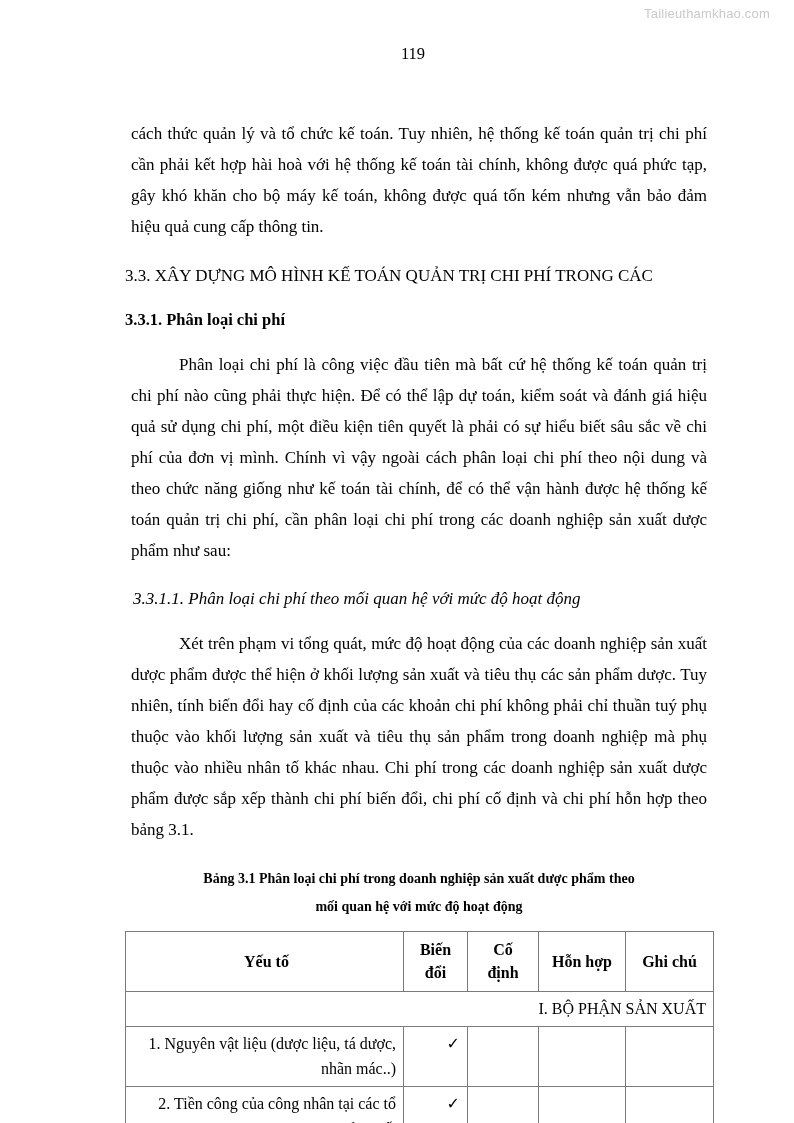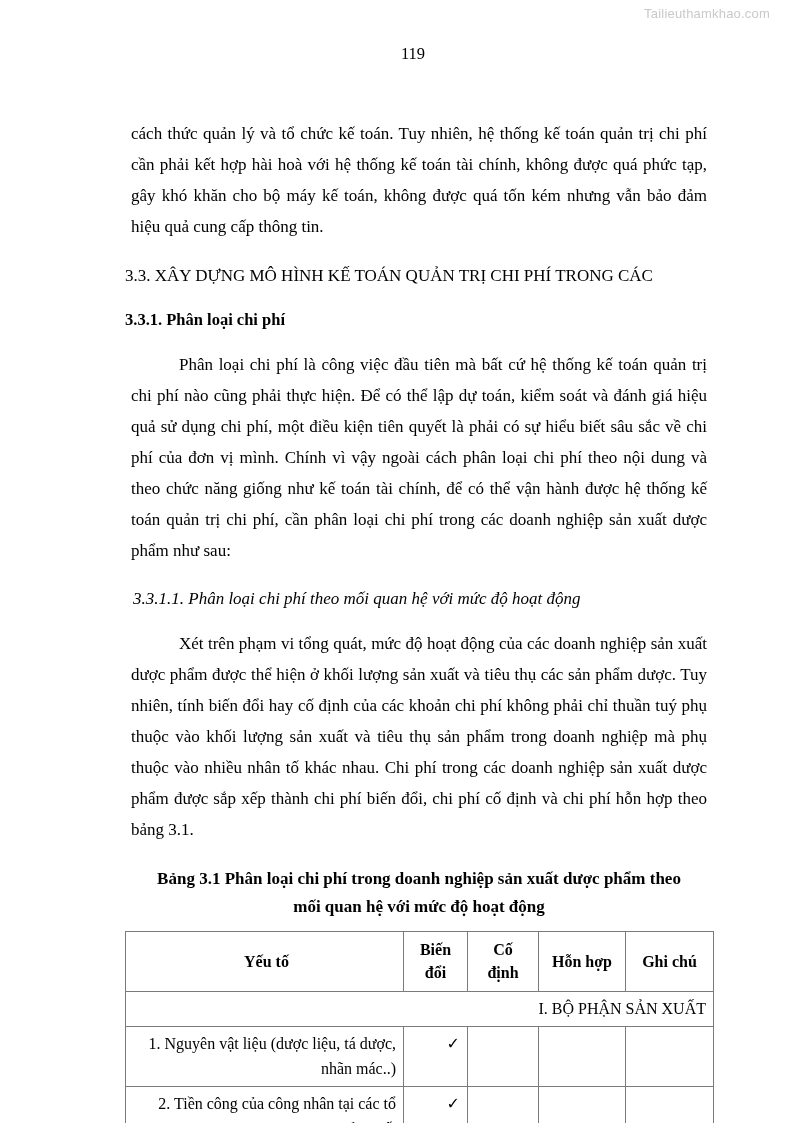--- a/index.html
+++ b/index.html
@@ -96,21 +96,21 @@
     font-style: italic;
     font-weight: normal;
     text-align: left;
   }
 
   .spacer-sm { height: 8px; }
 
   
   .table-caption {
     margin: 20px 0 10px 0;
-    font-size: 17px;
+    font-size: 14px;
     line-height: 28px;
     font-weight: bold;
     text-align: center;
     padding: 0 22px;
   }
 
   
   table.classification {
     border-collapse: collapse;
     width: 588px;

